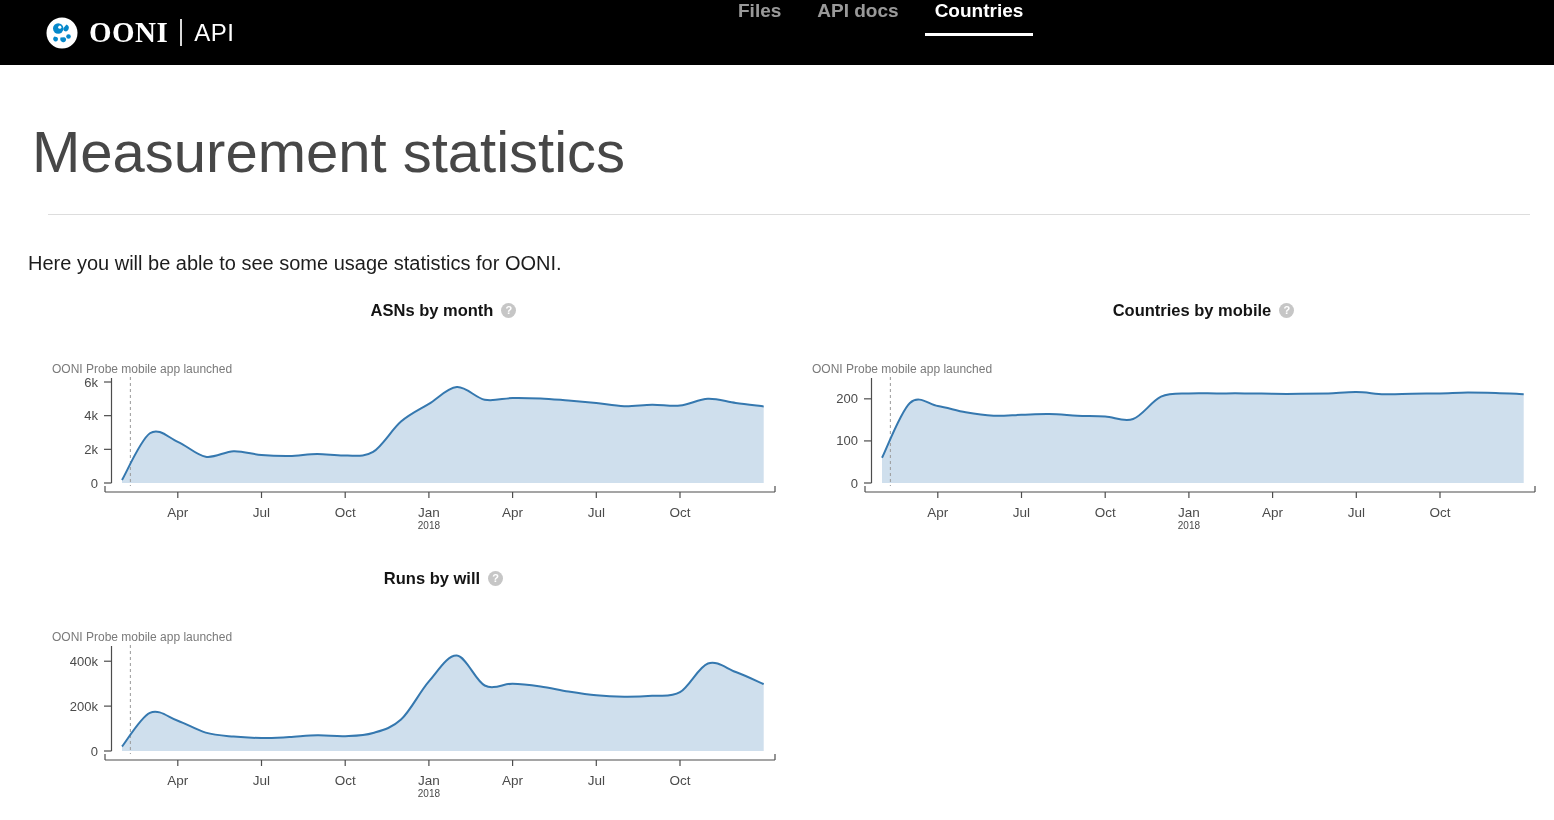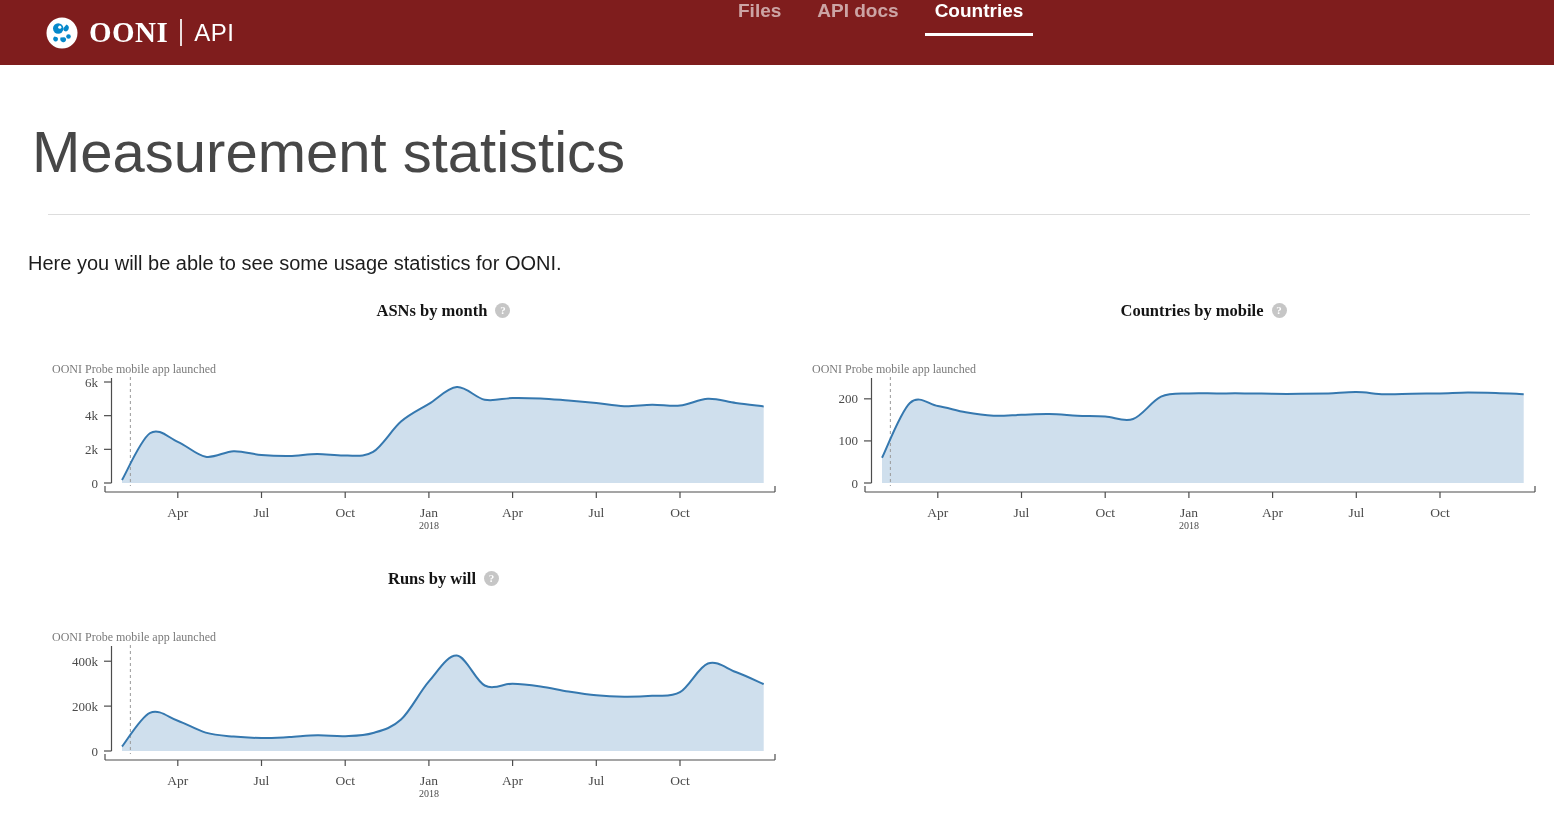--- a/index.html
+++ b/index.html
@@ -40,41 +40,41 @@
     margin:55px 0 0 8px; line-height:1.1;
   }
   hr.rule { border:none; border-top:1px solid #ddd; margin:30px 0 0 24px; }
   .intro { font-size:20px; margin:37px 0 0 4px; color:#1d1d1d; }
 
   
   .charts {
     display:grid; grid-template-columns:760px auto; row-gap:34px;
     margin:26px 0 0 -24px;
   }
-  .chart-block { width:777px;font-family:Liberation Serif, serif; }
+  .chart-block { width:777px; }
   .chart-head {
     width:777px; padding-left:110px; height:20px; margin-bottom:36px;
     display:flex; justify-content:center; align-items:center; gap:8px;
   }
   .chart-title { font-size:16.5px; font-weight:600; color:#141414; white-space:nowrap; }
   .help-icon {
     width:15px; height:15px; border-radius:50%; flex:0 0 15px;
     background:#c6c6c6; color:#fff; font-size:11px; font-weight:700;
     line-height:15px; text-align:center; cursor:pointer; user-select:none;
   }
   svg { font-family:inherit; display:block; overflow:visible; }
   .ann  { font-size:12px;  fill:#7a7a7a; }
   .ytick{ font-size:13px;  fill:#4b4b4b; }
   .xtick{ font-size:13.5px;fill:#4b4b4b; }
   .yr   { font-size:10px;  fill:#4b4b4b; }
 </style>
 </head>
 <body>
 
-<header style="background: #7f1d1d;">
+<header style="background: #000000;">
   <div class="brand">
     <span style="display:inline-flex;">
       <svg width="34" height="34" viewBox="0 0 34 34">
         <circle cx="17" cy="17" r="15.5" fill="#ffffff"></circle>
         <g fill="#0588CB">
           <circle cx="13.2" cy="12.5" r="5.2"></circle>
           <path d="M21.5 8.5 q3.6 1.8 1.8 5.2 q-1.5 2.6 -4.0 1.2 q-1.6 -1.0 -0.8 -2.9 z"></path>
           <path d="M9.5 20.5 q-2.5 2.2 -0.5 4.2 q2.0 1.8 3.6 -0.2 q1.2 -1.7 -0.4 -3.2 z"></path>
           <path d="M15.5 21.5 q-1.0 3.2 1.8 4.4 q2.6 1.0 3.6 -1.4 q0.8 -2.2 -1.6 -3.2 z"></path>
           <circle cx="23.5" cy="20.5" r="2.3"></circle>

